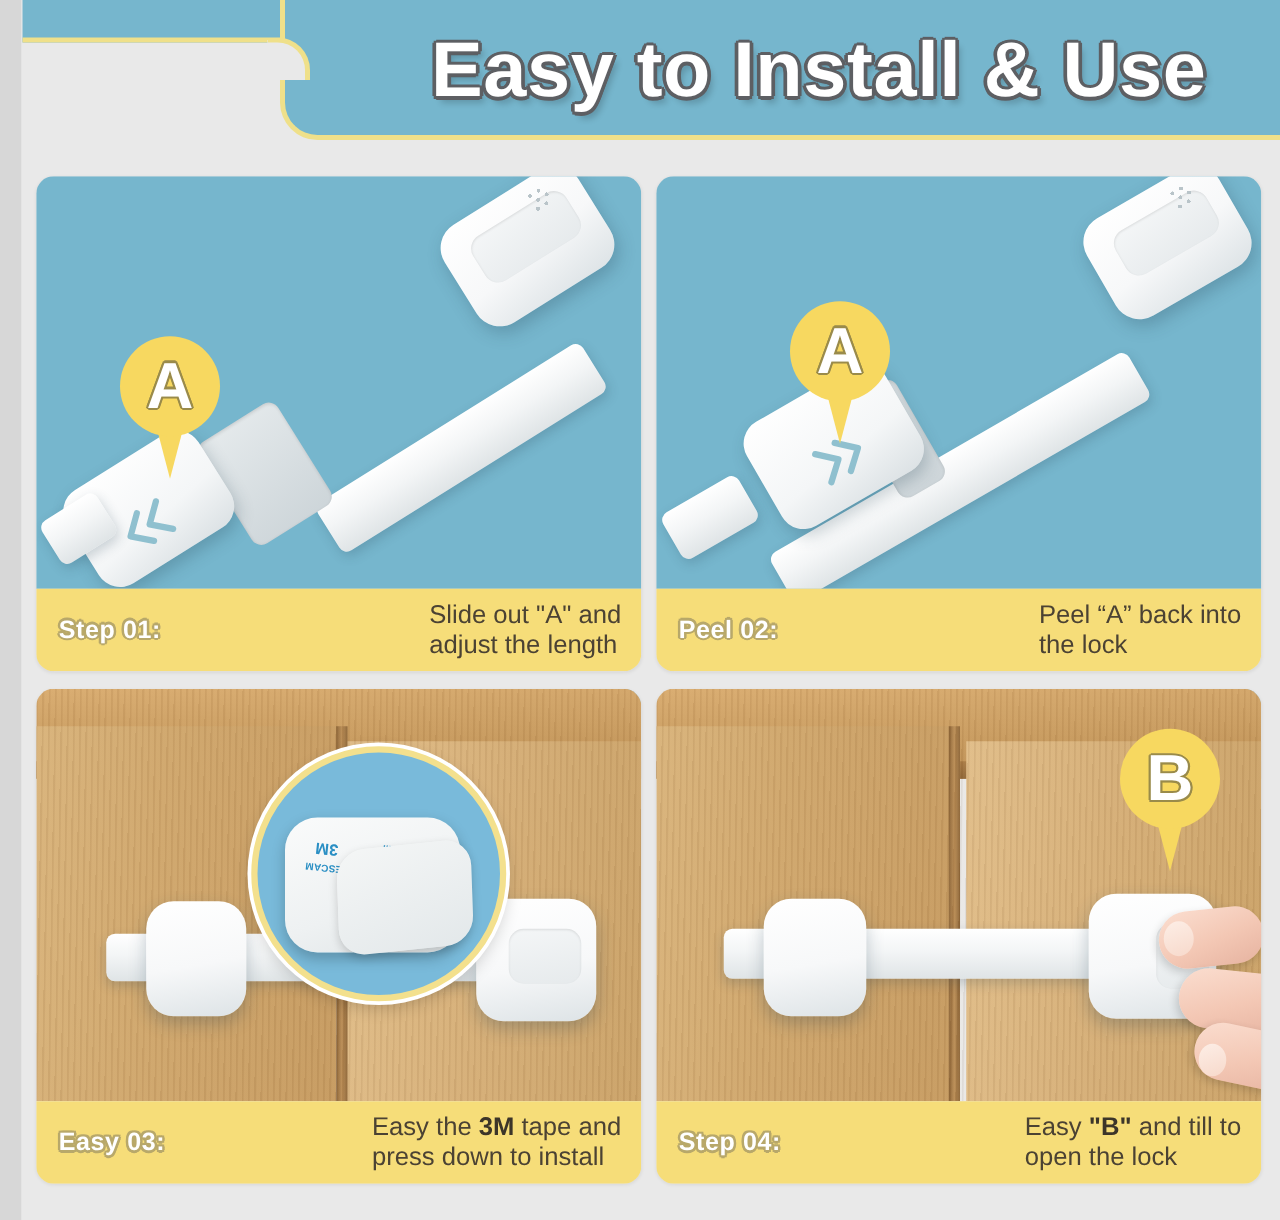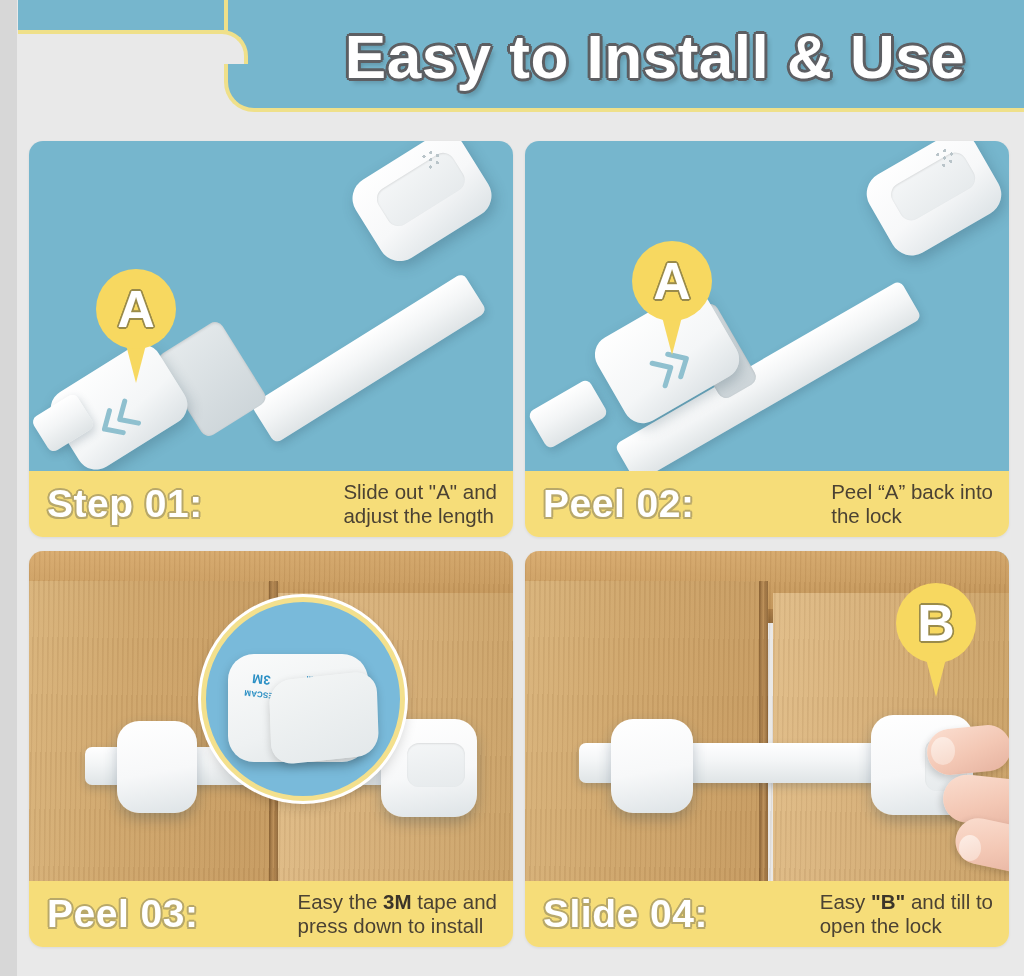--- a/index.html
+++ b/index.html
@@ -110,21 +110,21 @@
   .caption-bar {
     position: relative;
     width: 100%;
     height: 66px;
     background: #f6dd79;
     display: flex;
     align-items: center;
     padding: 0 16px 0 18px;
   }
   .step-label {
-    font-size: 39px;
+    font-size: 20px;
     font-weight: bold;
     color: #ffffff;
     letter-spacing: 0.5px;
     white-space: nowrap;
     text-shadow:
       -1.5px -1.5px 0 #b8a86a, 1.5px -1.5px 0 #b8a86a,
       -1.5px  1.5px 0 #b8a86a, 1.5px  1.5px 0 #b8a86a,
        0px -2px 0 #b8a86a, 0px  2px 0 #b8a86a,
       -2px  0px 0 #b8a86a, 2px  0px 0 #b8a86a;
   }
@@ -417,21 +417,21 @@
               <div class="tape-text small" style="left:16px; top:36px; transform: rotate(186deg);">RESCAM</div>
               <div class="tape-text" style="left:86px; top:58px; transform: rotate(186deg);">3M</div>
               <div class="tape-text small" style="left:78px; top:22px; transform: rotate(186deg);">RESCAM</div>
             </div>
             <div class="tape-liner" style="left:64px; top:74px; width:108px; height:84px;
                  transform: rotate(-6deg) skewX(-4deg);"></div>
           </div>
         </div>
       </div>
       <div class="caption-bar">
-        <span class="step-label">Peel 03:</span>
+        <span class="step-label">Easy 03:</span>
         <span class="step-desc"><span>Easy the </span><b>3M</b><span> tape and
 press down to install</span></span>
       </div>
     </div>
 
     <div class="card">
       <div class="photo">
         <div class="wood-scene">
           <div class="wood-sky"></div>
           <div class="wood-top"></div>
@@ -455,20 +455,20 @@
             <div class="nail" style="left:42px; top:134px; width:22px; height:26px;"></div>
           </div>
 
           <div class="callout-tail" style="left:400px; top:104px;"></div>
           <div class="callout" style="left:371px; top:32px;">
             <span class="glyph">B</span>
           </div>
         </div>
       </div>
       <div class="caption-bar">
-        <span class="step-label">Slide 04:</span>
+        <span class="step-label">Step 04:</span>
         <span class="step-desc"><span>Easy </span><b>"B"</b><span> and till to
 open the lock</span></span>
       </div>
     </div>
 
   </div>
 </div>
 
 </body></html>

